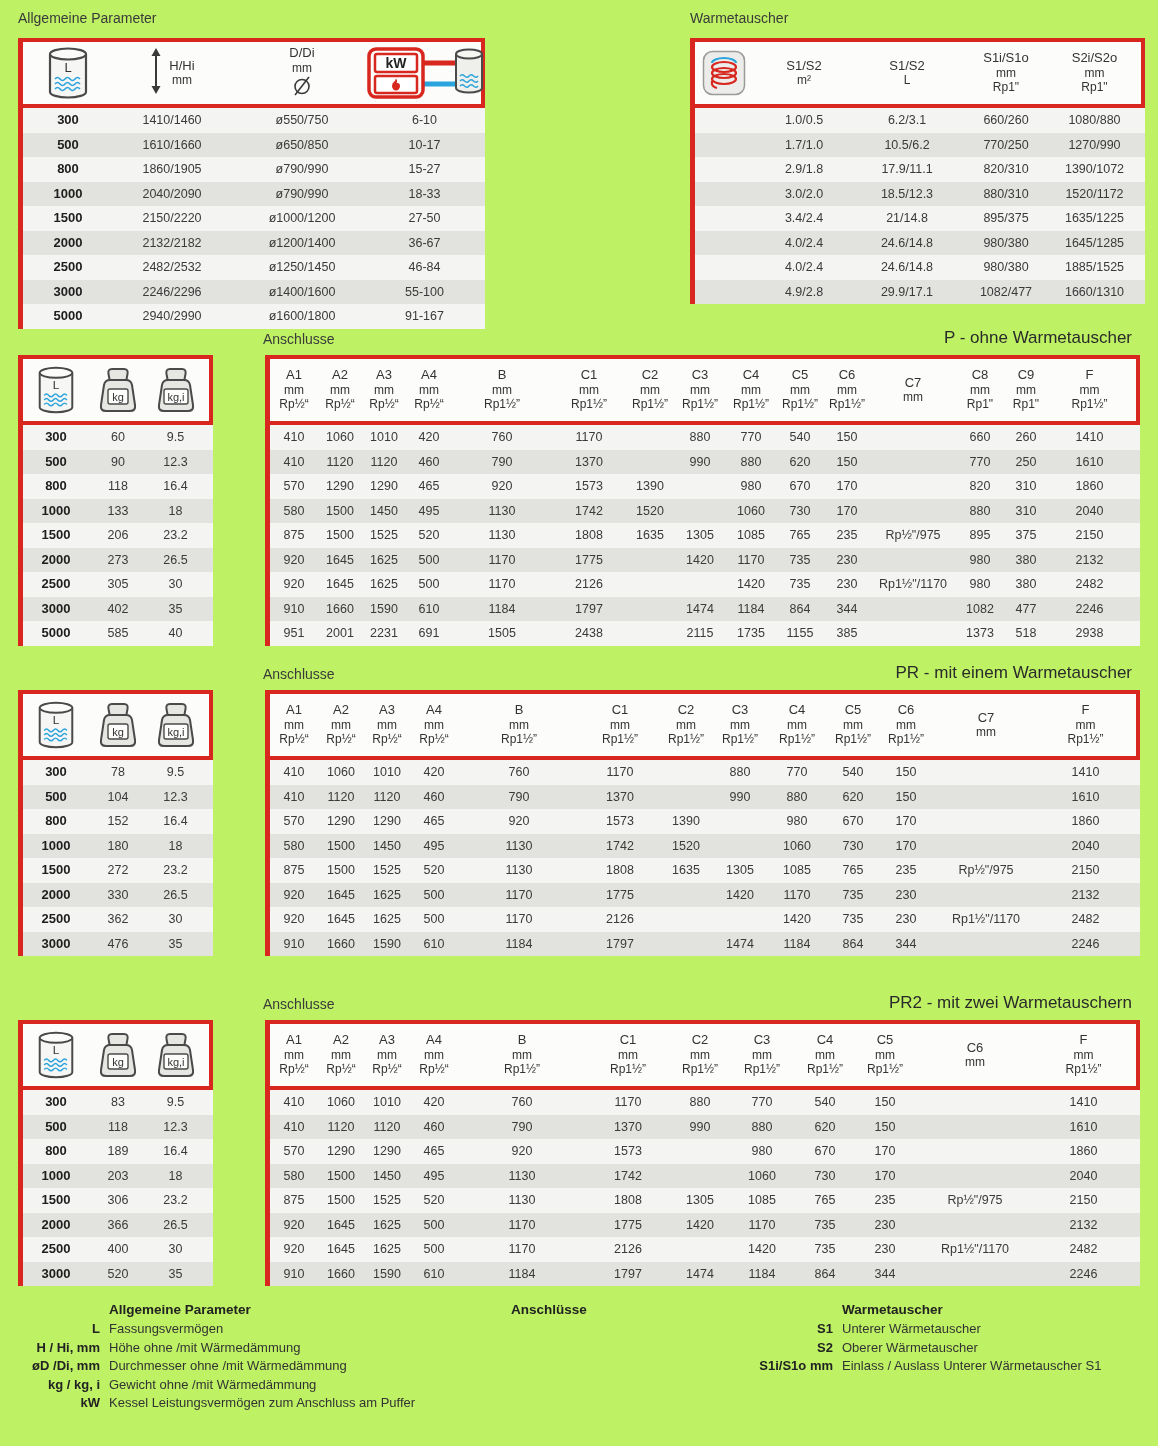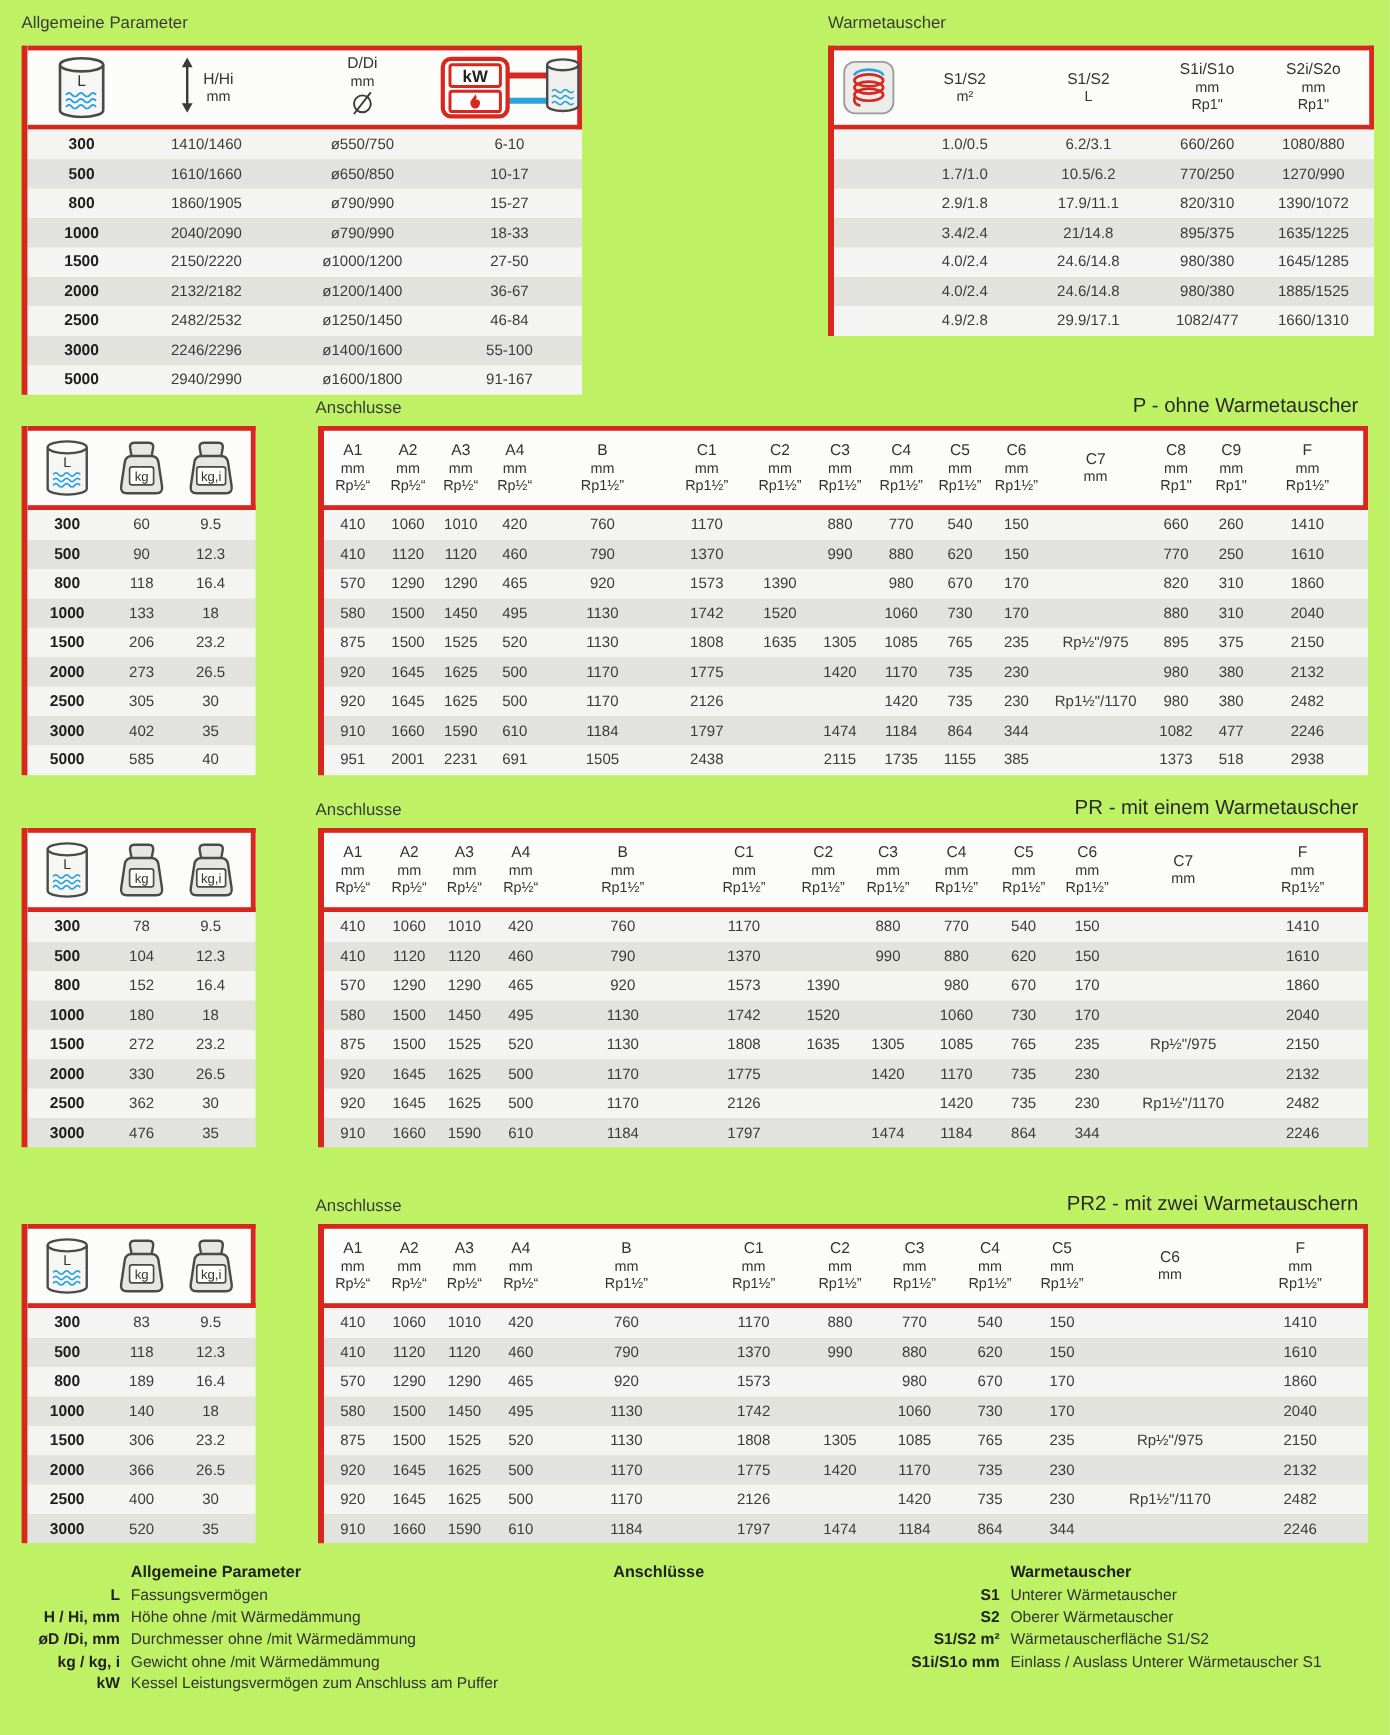--- a/index.html
+++ b/index.html
@@ -210,20 +210,26 @@
           <div class="tcell">770/250</div>
           <div class="tcell">1270/990</div>
         </div>
         <div class="trow">
           <div class="tcell">2.9/1.8</div>
           <div class="tcell">17.9/11.1</div>
           <div class="tcell">820/310</div>
           <div class="tcell">1390/1072</div>
         </div>
         <div class="trow">
+          <div class="tcell">3.0/2.0</div>
+          <div class="tcell">18.5/12.3</div>
+          <div class="tcell">880/310</div>
+          <div class="tcell">1520/1172</div>
+        </div>
+        <div class="trow">
           <div class="tcell">3.4/2.4</div>
           <div class="tcell">21/14.8</div>
           <div class="tcell">895/375</div>
           <div class="tcell">1635/1225</div>
         </div>
         <div class="trow">
           <div class="tcell">4.0/2.4</div>
           <div class="tcell">24.6/14.8</div>
           <div class="tcell">980/380</div>
           <div class="tcell">1645/1285</div>
@@ -876,21 +882,21 @@
           <div class="tcell">118</div>
           <div class="tcell">12.3</div>
         </div>
         <div class="trow">
           <div class="tcell">800</div>
           <div class="tcell">189</div>
           <div class="tcell">16.4</div>
         </div>
         <div class="trow">
           <div class="tcell">1000</div>
-          <div class="tcell">140</div>
+          <div class="tcell">203</div>
           <div class="tcell">18</div>
         </div>
         <div class="trow">
           <div class="tcell">1500</div>
           <div class="tcell">306</div>
           <div class="tcell">23.2</div>
         </div>
         <div class="trow">
           <div class="tcell">2000</div>
           <div class="tcell">366</div>
@@ -1121,23 +1127,19 @@
     <div>
         <div class="lrow">
           <div class="lkey">S1</div>
           <div class="ldesc">Unterer Wärmetauscher</div>
         </div>
         <div class="lrow">
           <div class="lkey">S2</div>
           <div class="ldesc">Oberer Wärmetauscher</div>
         </div>
         <div class="lrow">
-          <div class="lkey">S1/S2 m²</div>
-          <div class="ldesc">Wärmetauscherfläche S1/S2</div>
-        </div>
-        <div class="lrow">
           <div class="lkey">S1i/S1o mm</div>
           <div class="ldesc">Einlass / Auslass Unterer Wärmetauscher S1</div>
         </div>
       </div>
   </div>
 
 </div>
 
 </body></html>

